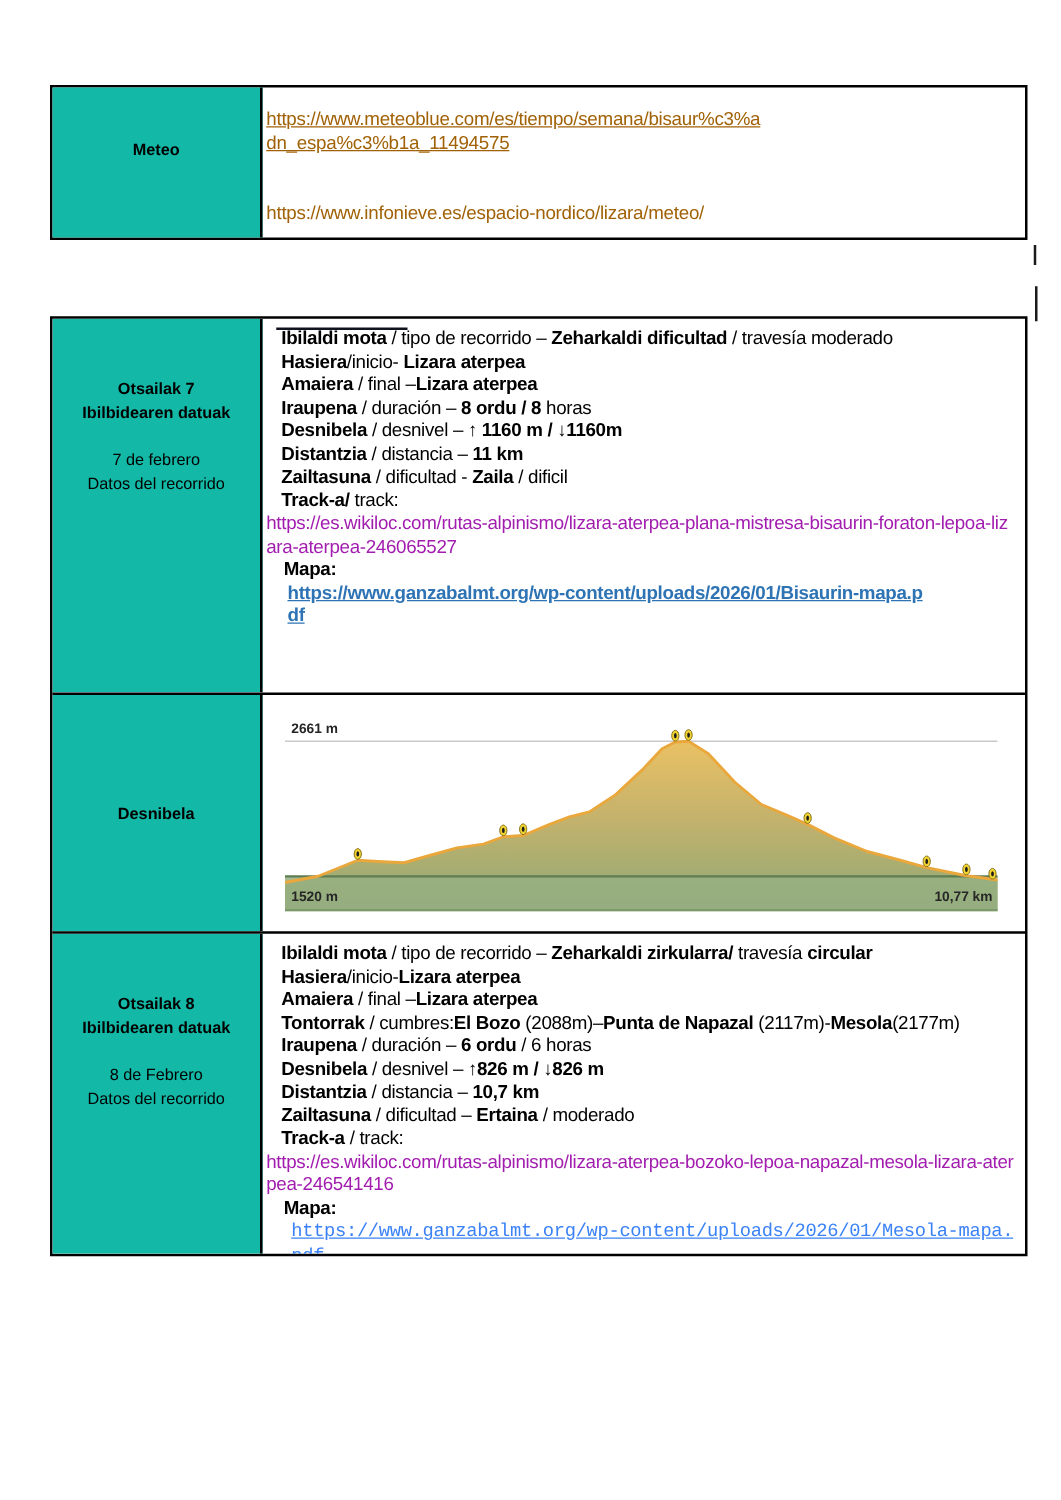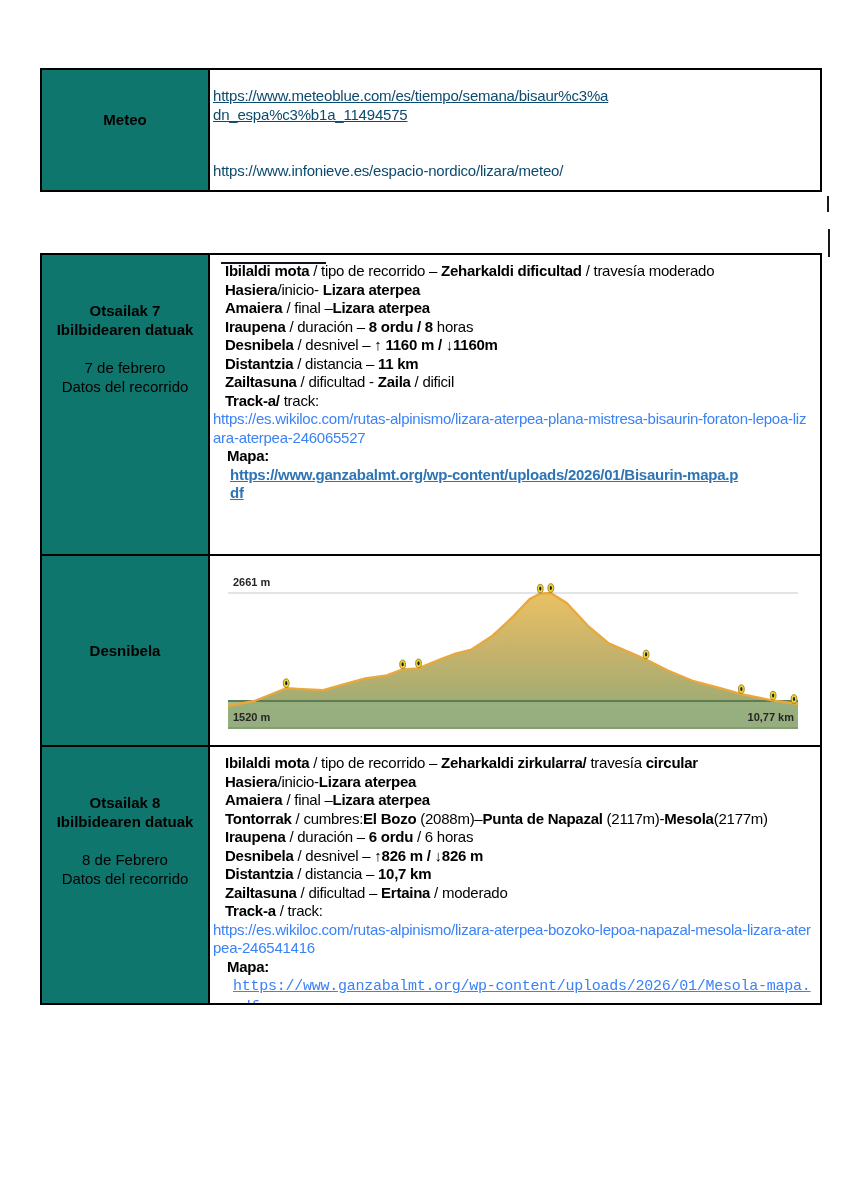--- a/index.html
+++ b/index.html
@@ -3,37 +3,37 @@
 <meta charset="utf-8">
 <style>
   html,body{margin:0;padding:0;background:#fff;}
   .page{position:relative;width:849px;height:1200px;background:#ffffff;overflow:hidden;
         font-family:"Liberation Sans",sans-serif;color:#000;}
   .tbl{position:absolute;left:40px;border:2px solid #000;box-sizing:border-box;background:#fff;}
   .tbl-meteo{top:68px;width:782px;height:124px;display:flex;}
   .tbl-route{top:253px;width:782px;height:752px;display:flex;flex-direction:column;}
   .row{display:flex;box-sizing:border-box;overflow:hidden;}
   .row + .row{border-top:2px solid #000;}
-  .cell-label{flex:0 0 168px;width:168px;background:#0f766e;border-right:2px solid #000;
-              box-sizing:border-box;text-align:center;font-size:15px;line-height:19px;}
+  .cell-label{flex:0 0 168px;width:168px;background:#14b8a6;border-right:2px solid #000;
+              box-sizing:border-box;text-align:center;font-size:13px;line-height:19px;}
   .cell-label.pt36{padding-top:46px;}
   .cell-label.pt40{padding-top:40px;}
   .cell-label.center{display:flex;align-items:center;justify-content:center;}
   .lbl-bold{font-weight:bold;}
   .cell-content{flex:1 1 auto;box-sizing:border-box;overflow:hidden;}
   .meteo-content{padding:16px 6px 0 3px;}
-  .lnk{display:block;color:#0c4a6e;font-size:15px;line-height:19px;max-width:398px;
+  .lnk{display:block;color:#a16207;font-size:15px;line-height:19px;max-width:398px;
        word-break:break-all;letter-spacing:-0.2px;text-decoration:none;cursor:pointer;}
   .lnk.u{text-decoration:underline;}
   .lnk + .lnk{margin-top:37px;}
   .content{padding:7px 6px 0 15px;font-size:15px;line-height:18.5px;letter-spacing:-0.25px;}
   .cline{min-height:18.5px;position:relative;}
   .s-b{font-weight:bold;}
   .s-r{font-weight:normal;}
-  .s-lk{color:#3b82f6;text-decoration:none;cursor:pointer;}
+  .s-lk{color:#a21caf;text-decoration:none;cursor:pointer;}
   .s-lku{color:#3b82f6;text-decoration:underline;cursor:pointer;font-family:Liberation Mono, monospace;}
   .s-lkbu{color:#2e74b5;text-decoration:underline;font-weight:bold;cursor:pointer;}
   .overline{position:absolute;top:0;left:-4px;width:105px;height:2px;background:#10131f;}
   .chart-wrap{margin:15px 0 0 18px;width:570px;height:158px;position:relative;}
   .cursor-mark{position:absolute;width:2px;background:#1a1a1a;}
   .mark1{left:827px;top:196px;height:16px;}
   .mark2{left:828px;top:229px;height:28px;}
 </style>
 </head>
 <body>

